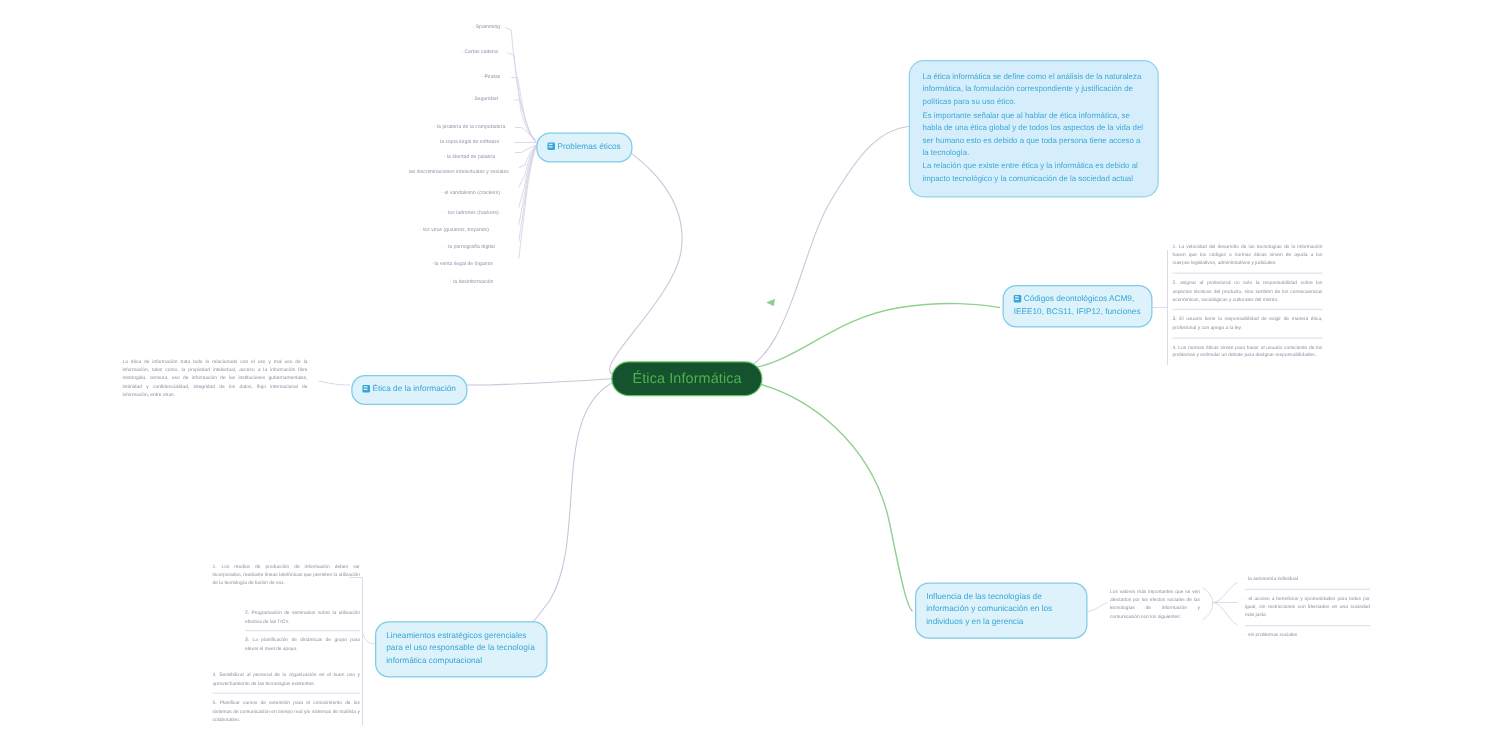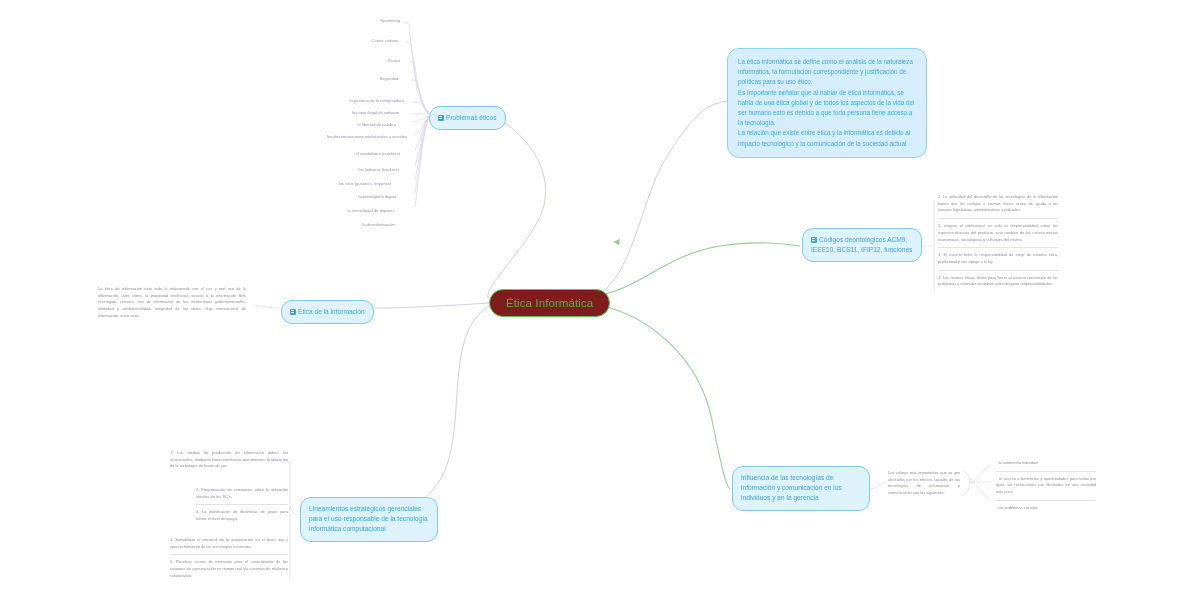--- a/index.html
+++ b/index.html
@@ -12,21 +12,21 @@
   }
   #canvas{position:absolute;inset:0;width:1200px;height:600px;}
   svg.links{position:absolute;left:0;top:0;width:1200px;height:600px;pointer-events:none;}
 
   
   .node{position:absolute;box-sizing:border-box;}
 
   .central{
     border:1.6px solid #5cc45c;
     border-radius:16px;
-    background:#7f1d1d;
+    background:#14532d;
     color:#4fb24f;
     font-size:11.5px;
     padding:7px 16px;
     text-align:center;
     white-space:nowrap;
     letter-spacing:.1px;
   }
 
   .blue-node{
     border:1.1px solid #7ecbe8;

